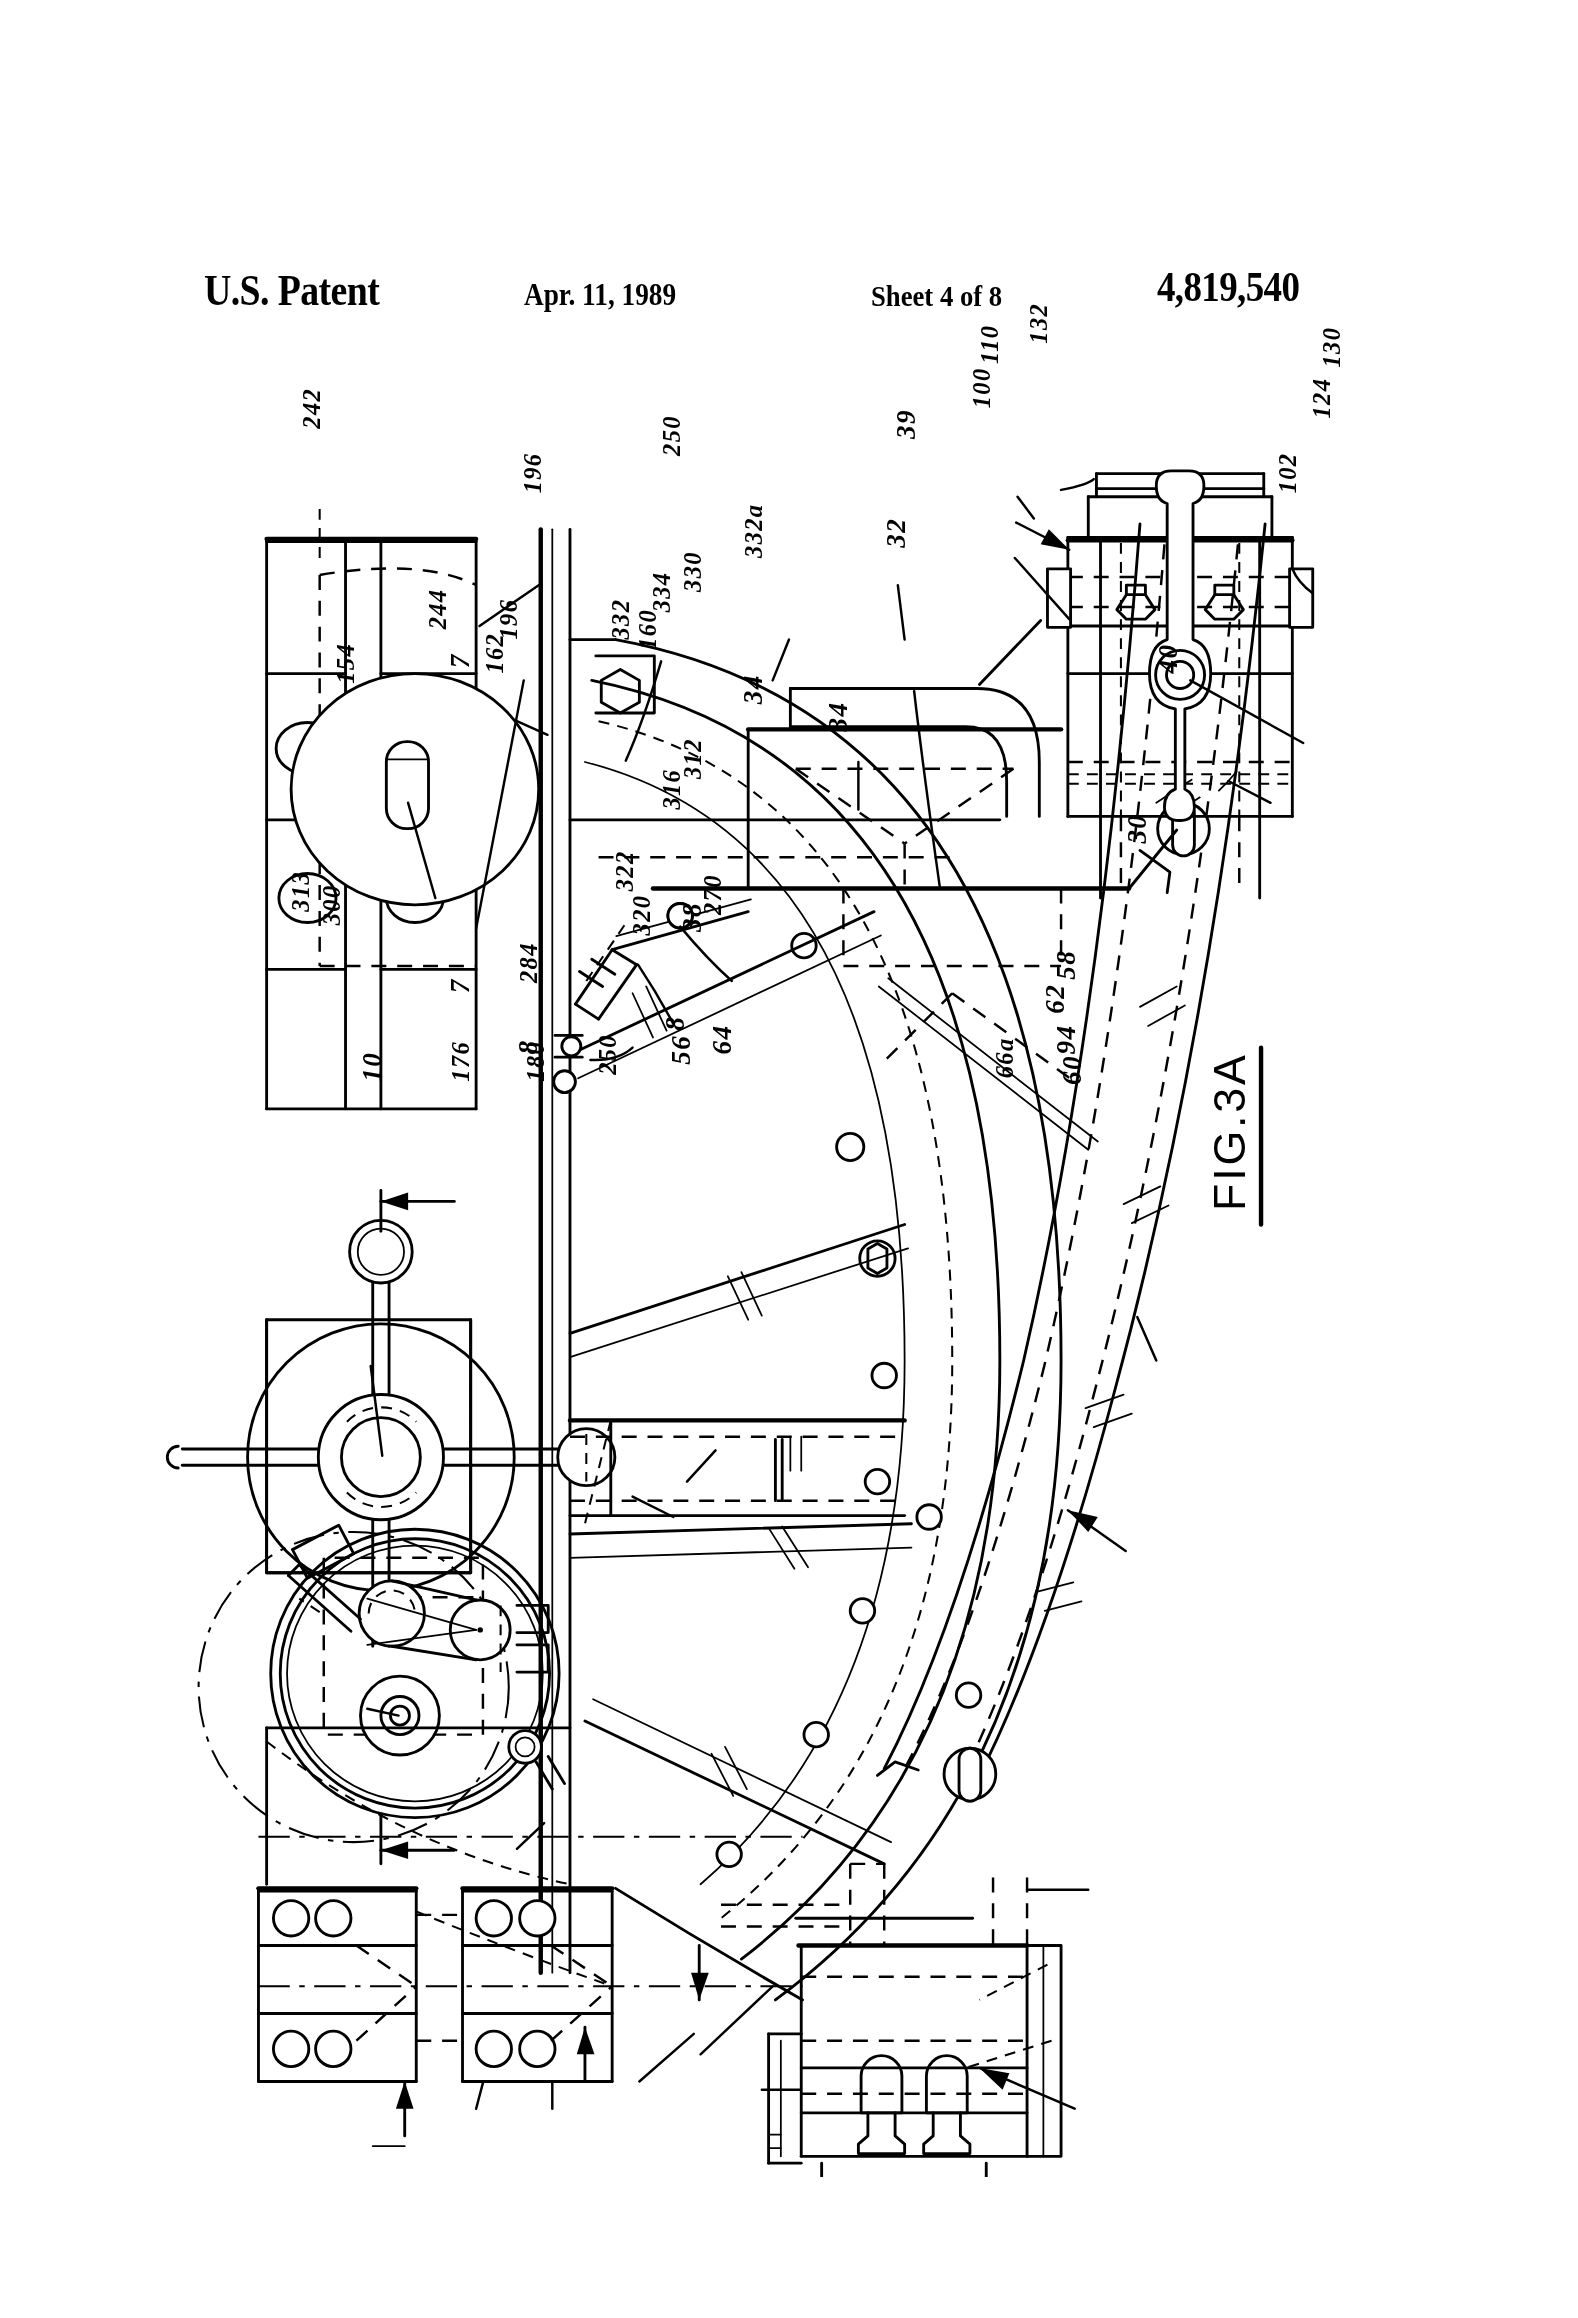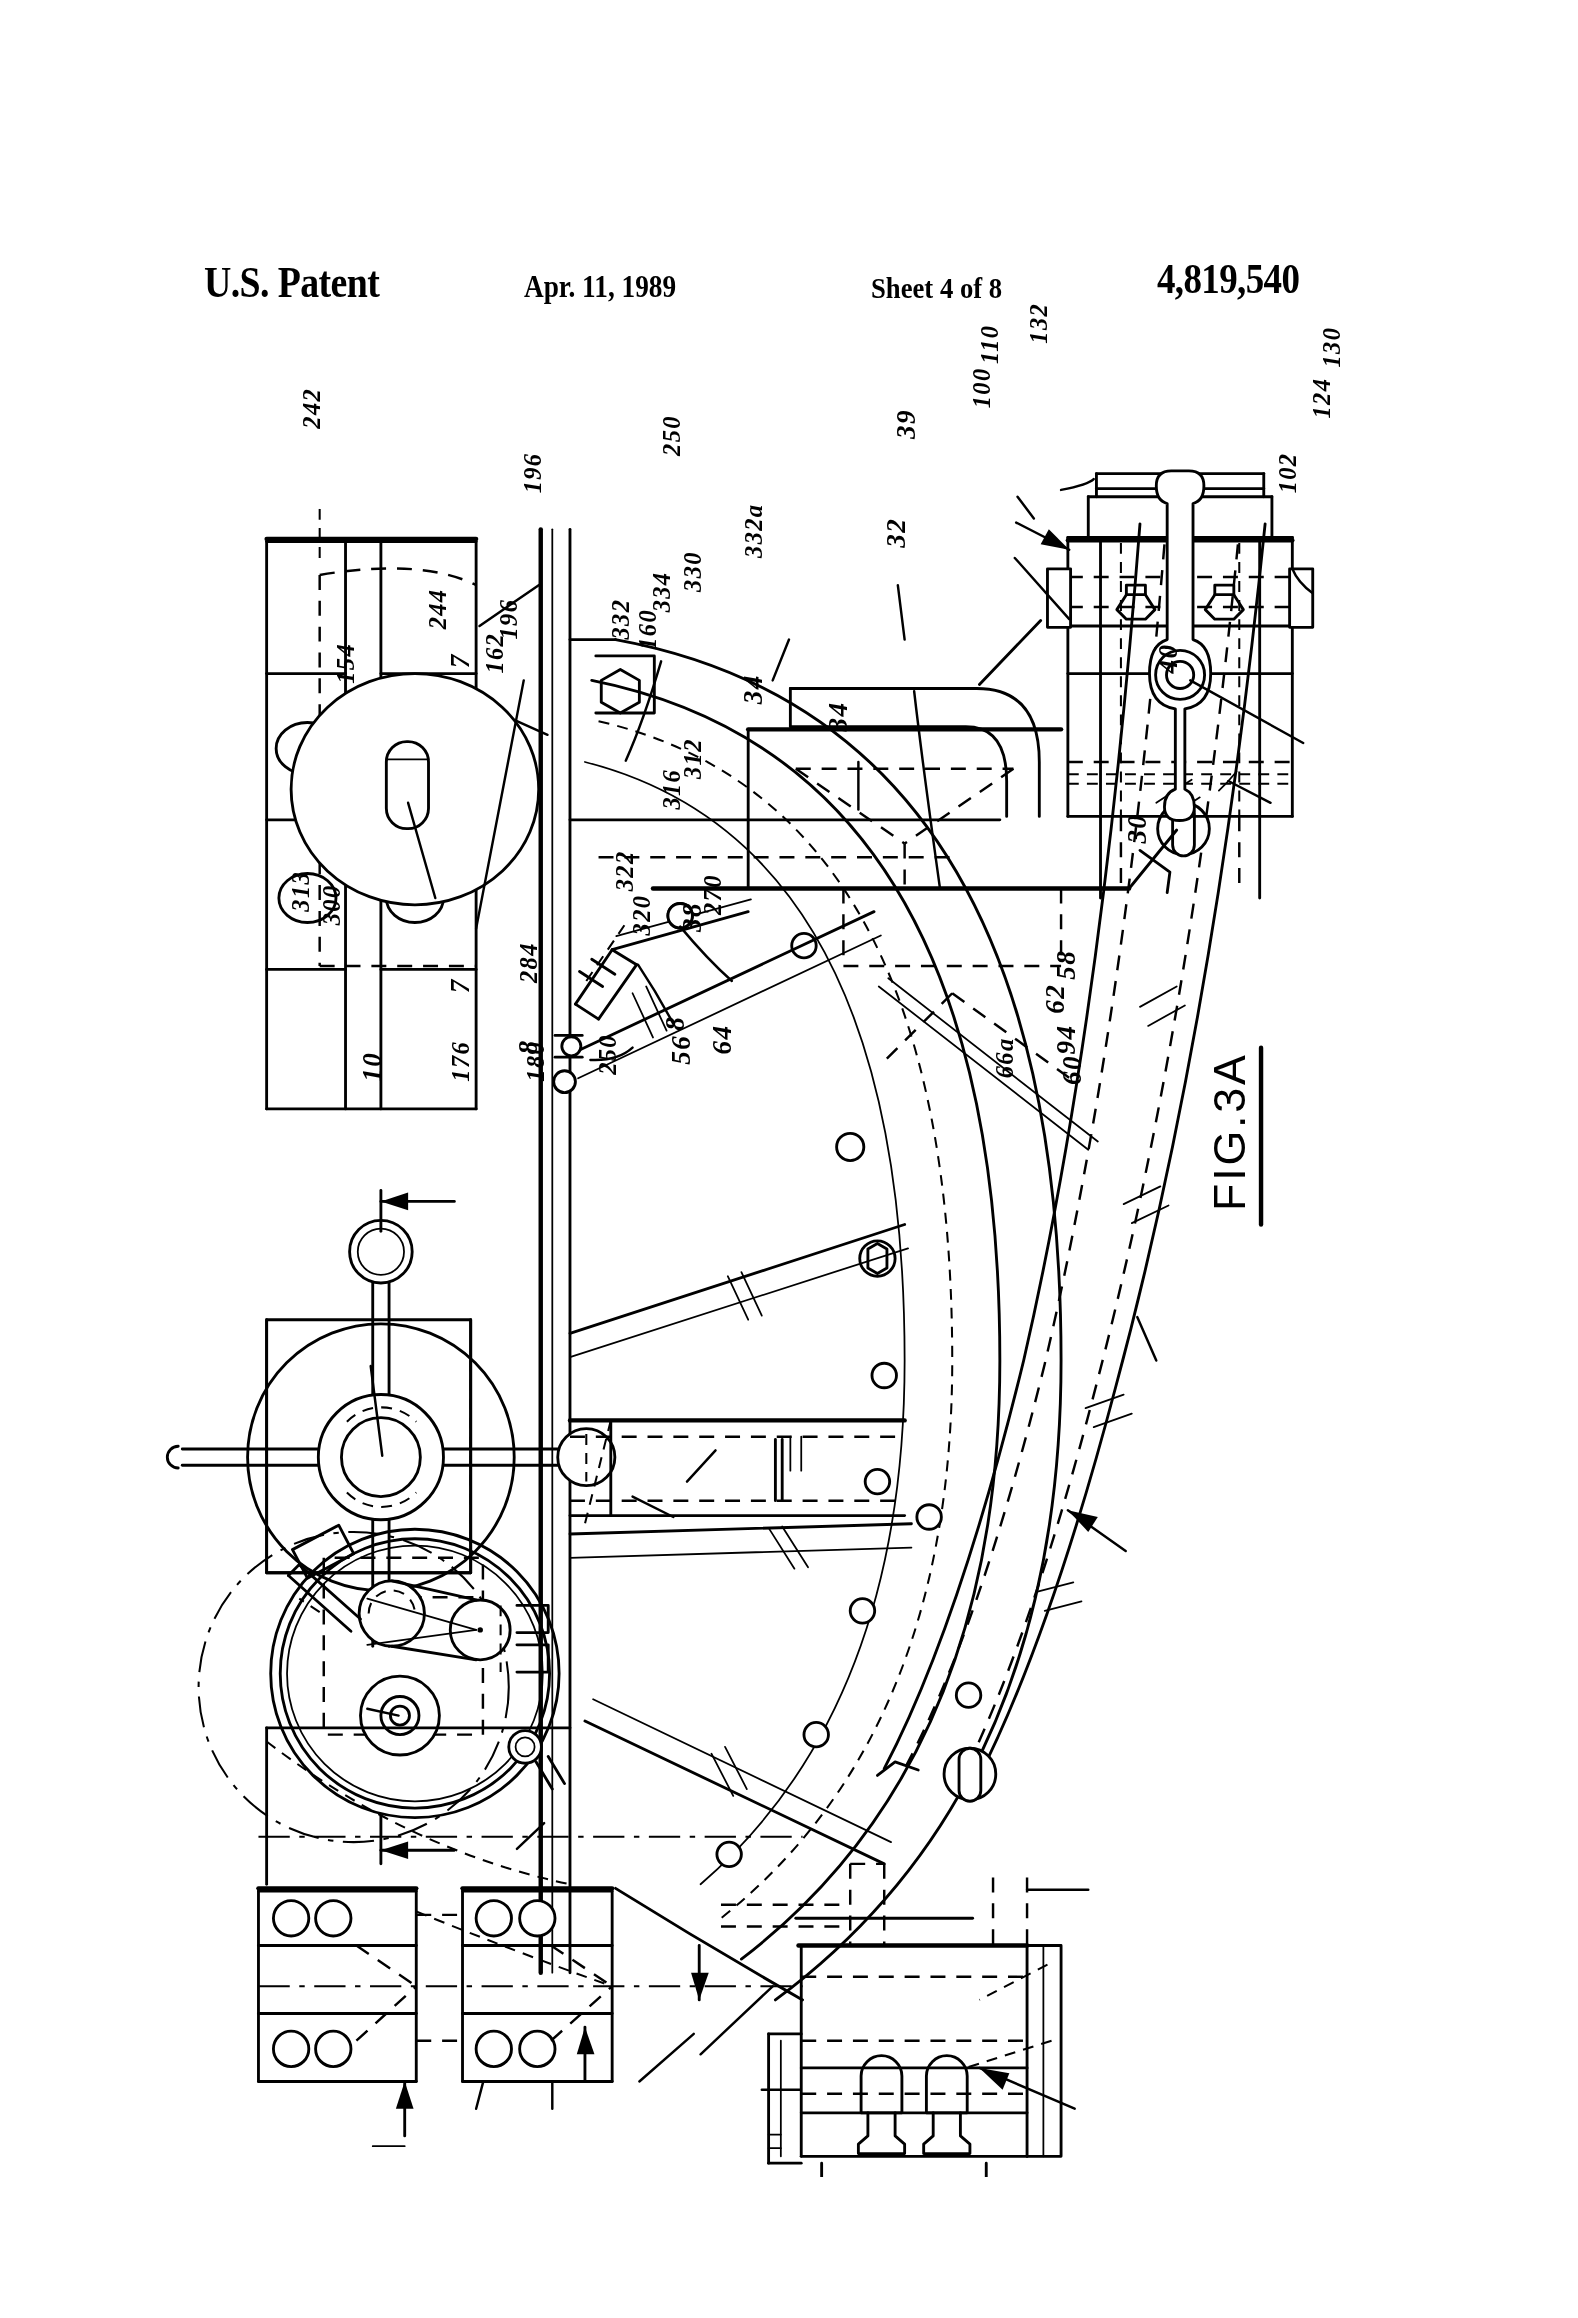--- a/index.html
+++ b/index.html
@@ -2,21 +2,21 @@
 <html style="font-size:11px"><head>
 <meta charset="utf-8">
 <style>
   html,body{margin:0;padding:0;background:#fff;}
   body{width:1578px;height:2319px;position:relative;
        font-family:"Liberation Serif", serif; color:#000;
        -webkit-font-smoothing:none;}
   #page{position:absolute;inset:0;background:#fff;overflow:hidden;}
 
   
-  #header{position:absolute;left:0;top:126px;width:1346px;height:71px;}
+  #header{position:absolute;left:0;top:134px;width:1346px;height:71px;}
   #header .h{position:absolute;white-space:nowrap;font-weight:bold;
              font-family:"Liberation Serif", serif;}
   #hd-uspat{left:204px;top:131px;font-size:44px;letter-spacing:-0.7px;
             transform:scaleX(.86);transform-origin:left top;}
   #hd-date {left:524px;top:143px;font-size:31px;
             transform:scaleX(.88);transform-origin:left top;}
   #hd-sheet{left:871px;top:146px;font-size:29px;
             transform:scaleX(.92);transform-origin:left top;}
   #hd-num  {left:1157px;top:129px;font-size:42px;letter-spacing:-0.7px;
             transform:scaleX(.88);transform-origin:left top;}

